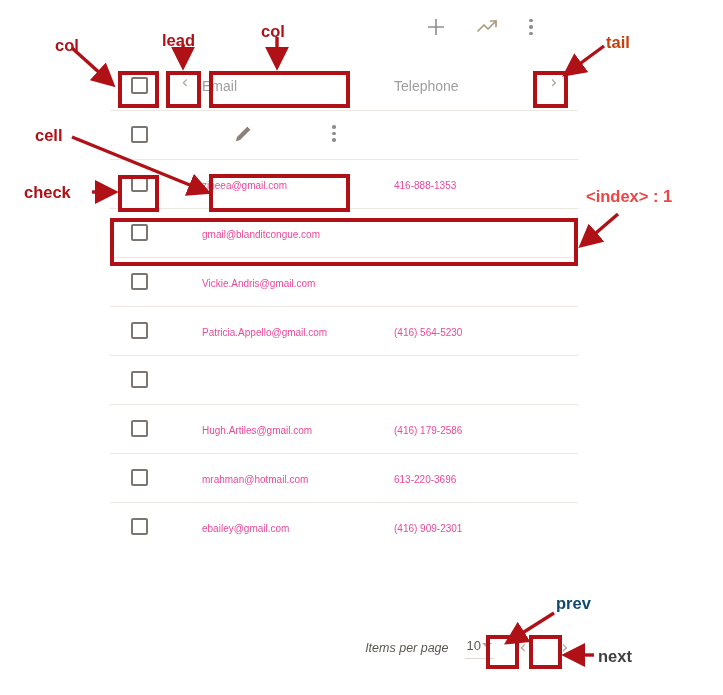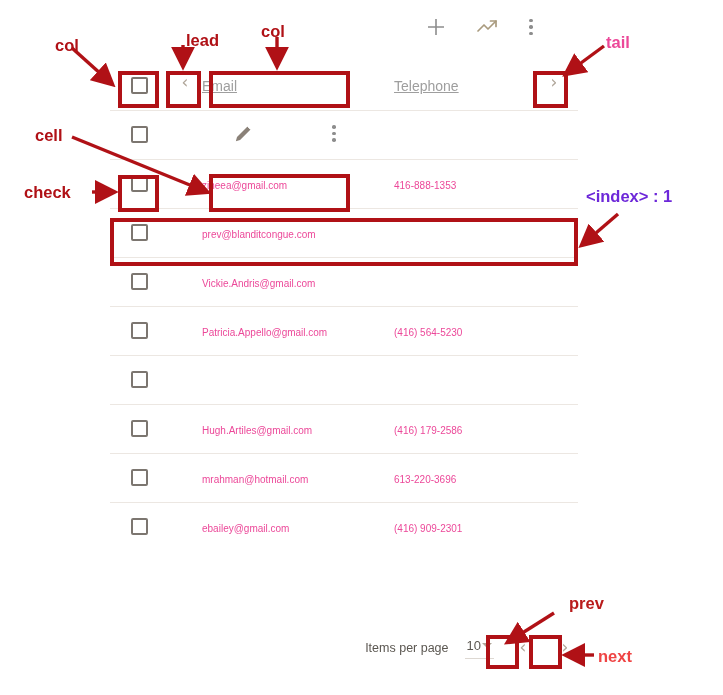--- a/index.html
+++ b/index.html
@@ -31,21 +31,21 @@
   .cell-tail  { width: 44px; flex: 0 0 44px; display: flex; align-items: center; justify-content: center; padding-top: 12px; }
 
   .chk {
     width: 17px; height: 17px;
     border: 2px solid #7c7670;
     border-radius: 2px;
     background: #fff;
     display: block;
   }
 
-  .hdr-text { color: #9e9e9e; font-size: 14px; line-height: 18px; text-decoration: underline; }
+  .hdr-text { color: #9e9e9e; font-size: 14px; line-height: 18px; }
   .cellval  { color: #ec4899; font-size: 10px; line-height: 19px; }
 
   .chev { color: #b0a69a; font-size: 17px; line-height: 17px; font-family: "DejaVu Sans", sans-serif; }
 
   
   .toolbar { position: absolute; left: 425px; top: 16px; display: flex; align-items: center; gap: 29px; }
   .ticon { color: #8d8d8d; display: flex; align-items: center; justify-content: center; }
 
   .dots { display: flex; flex-direction: column; gap: 3px; align-items: center; }
   .dots i { width: 3.5px; height: 3.5px; border-radius: 50%; background: #8d8d8d; display: block; }
@@ -53,21 +53,21 @@
   
   .editrow-icons { display: flex; align-items: center; width: 182px; padding-top: 12px; }
   .editrow-icons .pencil { width: 82px; display: flex; justify-content: center; }
   .editrow-icons .menu   { width: 100px; display: flex; justify-content: center; }
 
   
   .footer {
     position: absolute; left: 110px; top: 636px; width: 468px;
     display: flex; align-items: center; justify-content: flex-end; gap: 16px;
   }
-  .ipp-label { color: #5b5751; font-size: 12.5px; }
+  .ipp-label { color: #5b5751; font-size: 12.5px; font-style: italic; }
   .ipp-select { display: flex; align-items: center; gap: 1px; border-bottom: 1px solid #ddd8d2; padding: 2px 2px 5px 2px; }
   .ipp-value { color: #5b5751; font-size: 13px; }
   .caret { width: 0; height: 0; border-left: 5px solid transparent; border-right: 5px solid transparent; border-top: 5px solid #b0a69a; }
   .pagebtn { width: 26px; display: flex; align-items: center; justify-content: center; }
 
   
   .ann-label {
     position: absolute;
     color: #B01116;
     font-weight: bold;
@@ -157,21 +157,21 @@
           </div>
           <div class="cell-lead"></div>
           <div class="cell-email"><span class="cellval">zineea@gmail.com</span></div>
           <div class="cell-phone"><span class="cellval">416-888-1353</span></div>
         </div>
         <div class="row">
           <div class="cell-check">
             <span class="chk"></span>
           </div>
           <div class="cell-lead"></div>
-          <div class="cell-email"><span class="cellval">prev@blanditcongue.com</span></div>
+          <div class="cell-email"><span class="cellval">gmail@blanditcongue.com</span></div>
         </div>
         <div class="row">
           <div class="cell-check">
             <span class="chk"></span>
           </div>
           <div class="cell-lead"></div>
           <div class="cell-email"><span class="cellval">Vickie.Andris@gmail.com</span></div>
         </div>
         <div class="row">
           <div class="cell-check">
@@ -263,24 +263,24 @@
 
       <line x1="618" y1="214" x2="582" y2="245" stroke="#B01116" stroke-width="3.4" marker-end="url(#ah)"></line>
 
       <line x1="554" y1="613" x2="508" y2="642" stroke="#B01116" stroke-width="3.4" marker-end="url(#ah)"></line>
 
       <line x1="594" y1="655" x2="566" y2="655" stroke="#B01116" stroke-width="3.4" marker-end="url(#ah)"></line>
     </svg>
 
     <div id="ann-labels">
         <div class="ann-label" style="left: 55px; top: 36px; color: rgb(176, 17, 22);">col</div>
-        <div class="ann-label" style="left: 162px; top: 31px; color: rgb(176, 17, 22); margin-left: 24px;">lead</div>
+        <div class="ann-label" style="left: 162px; top: 31px; color: rgb(176, 17, 22);">lead</div>
         <div class="ann-label" style="left: 261px; top: 22px; color: rgb(176, 17, 22);">col</div>
-        <div class="ann-label" style="left: 606px; top: 33px; color: #ec4899;">tail</div>
+        <div class="ann-label" style="left: 606px; top: 33px; color: #c2410c;">tail</div>
         <div class="ann-label" style="left: 35px; top: 126px; color: rgb(176, 17, 22); text-align: center;">cell</div>
         <div class="ann-label" style="left: 24px; top: 183px; color: rgb(176, 17, 22);">check</div>
-        <div class="ann-label" style="left: 586px; top: 187px; color: #6d28d9;">&lt;index&gt; : 1</div>
-        <div class="ann-label" style="left: 556px; top: 594px; color: #b91c1c; margin-left: 13px;">prev</div>
-        <div class="ann-label" style="left: 598px; top: 647px; color: #ef4444;">next</div>
+        <div class="ann-label" style="left: 586px; top: 187px; color: #ef4444;">&lt;index&gt; : 1</div>
+        <div class="ann-label" style="left: 556px; top: 594px; color: #0c4a6e;">prev</div>
+        <div class="ann-label" style="left: 598px; top: 647px; color: #404040;">next</div>
       </div>
   </div>
 
 </div>
 
 </body></html>

